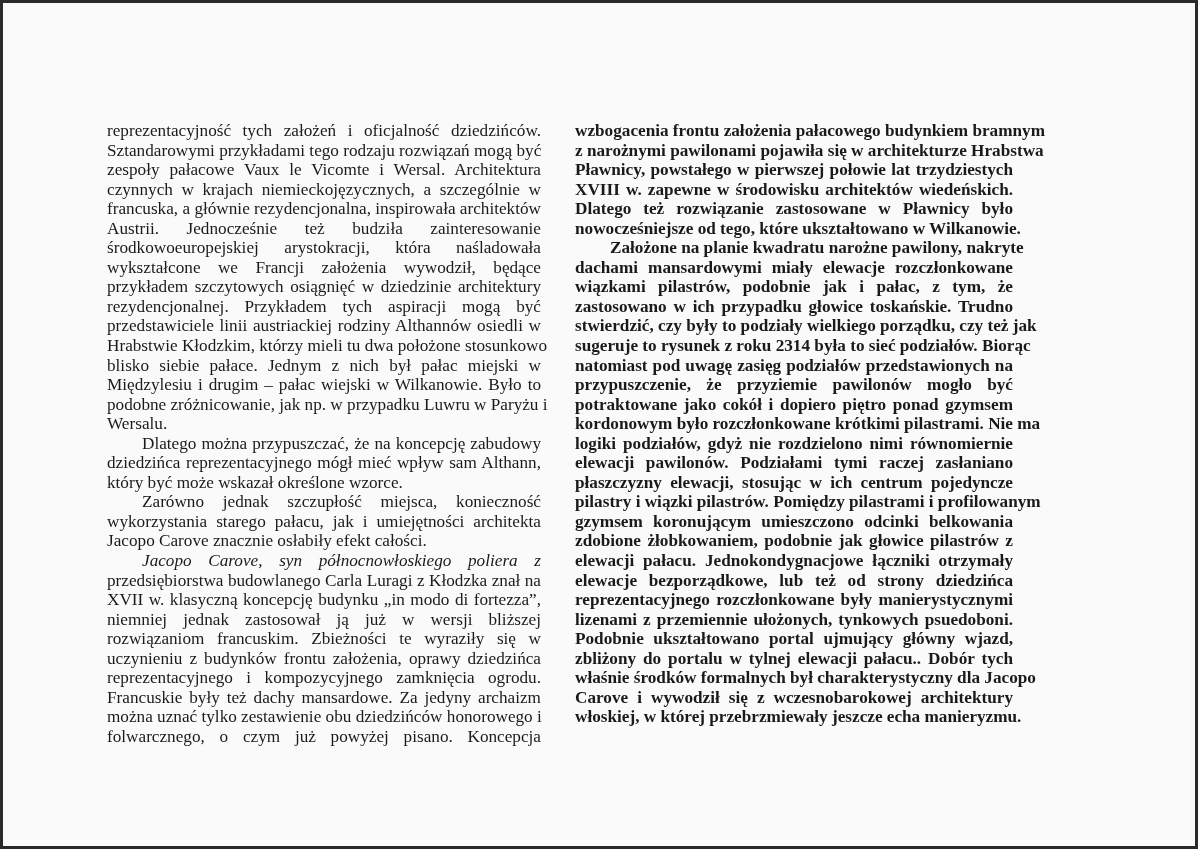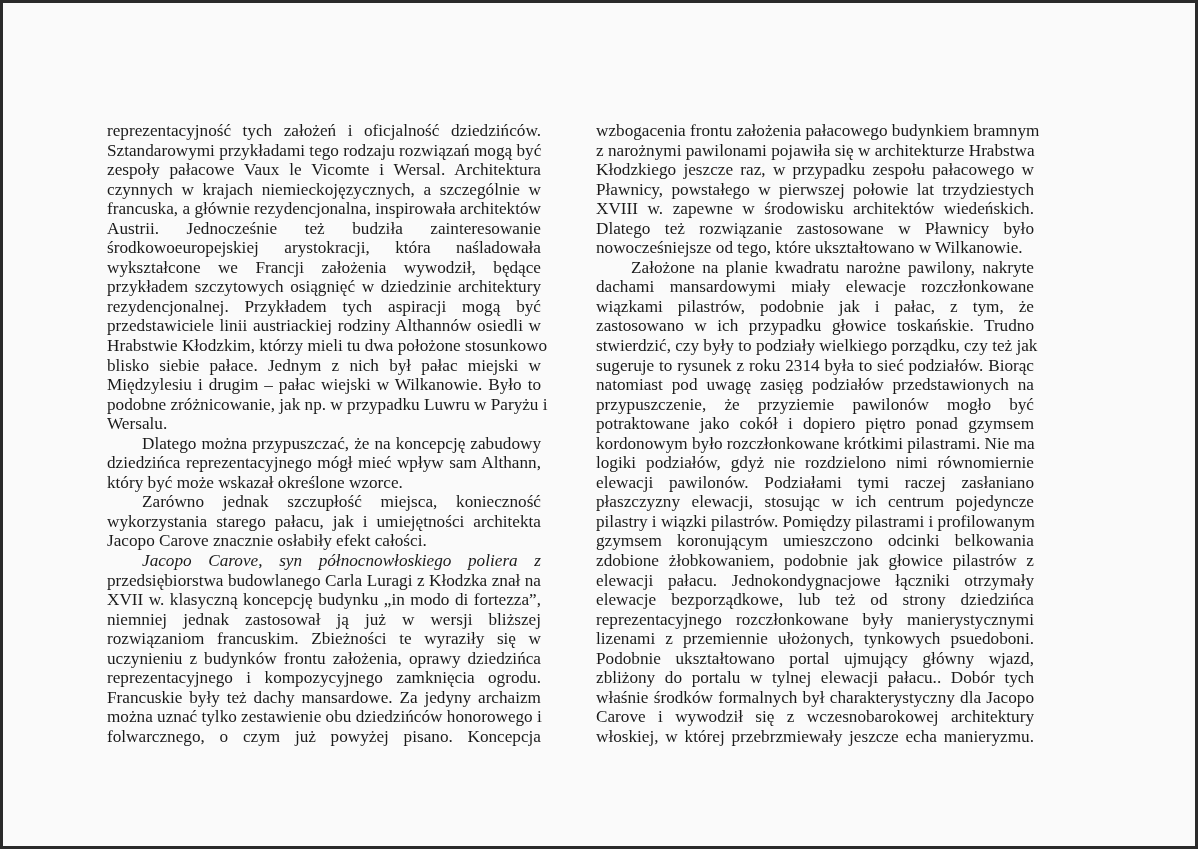--- a/index.html
+++ b/index.html
@@ -15,21 +15,21 @@
     .column {
       position: absolute;
       top: 118px;
       font-family: "Liberation Serif", serif;
       font-size: 17.2px;
       line-height: 19.55px;
       color: #1a1a1a;
       text-align: justify;
     }
     .col-left { left: 104px; width: 434px; }
-    .col-right { left: 593px; width: 438px; top: 118px; }
+    .col-right { left: 572px; width: 438px; top: 118px; font-weight: bold; }
     .column p { margin: 0; }
     .line { display: block; text-align: justify; text-align-last: justify; white-space: nowrap; }
     .line.last { text-align-last: left; }
   </style>
 </head>
 <body>
 
 <div class="page">
   <div class="column col-left" id="col-left">
       <p>
@@ -70,21 +70,20 @@
         <span class="line">reprezentacyjnego i kompozycyjnego zamknięcia ogrodu.</span>
         <span class="line">Francuskie były też dachy mansardowe. Za jedyny archaizm</span>
         <span class="line">można uznać tylko zestawienie obu dziedzińców honorowego i</span>
         <span class="line">folwarcznego, o czym już powyżej pisano. Koncepcja</span>
       </p>
     </div>
   <div class="column col-right" id="col-right">
       <p>
         <span class="line">wzbogacenia frontu założenia pałacowego budynkiem bramnym</span>
         <span class="line">z narożnymi pawilonami pojawiła się w architekturze Hrabstwa</span>
-        <span class="line">Kłodzkiego jeszcze raz, w przypadku zespołu pałacowego w</span>
         <span class="line">Pławnicy, powstałego w pierwszej połowie lat trzydziestych</span>
         <span class="line">XVIII w. zapewne w środowisku architektów wiedeńskich.</span>
         <span class="line">Dlatego też rozwiązanie zastosowane w Pławnicy było</span>
         <span class="line last">nowocześniejsze od tego, które ukształtowano w Wilkanowie.</span>
       </p>
       <p>
         <span class="line" style="padding-left: 35px;">Założone na planie kwadratu narożne pawilony, nakryte</span>
         <span class="line">dachami mansardowymi miały elewacje rozczłonkowane</span>
         <span class="line">wiązkami pilastrów, podobnie jak i pałac, z tym, że</span>
         <span class="line">zastosowano w ich przypadku głowice toskańskie. Trudno</span>

